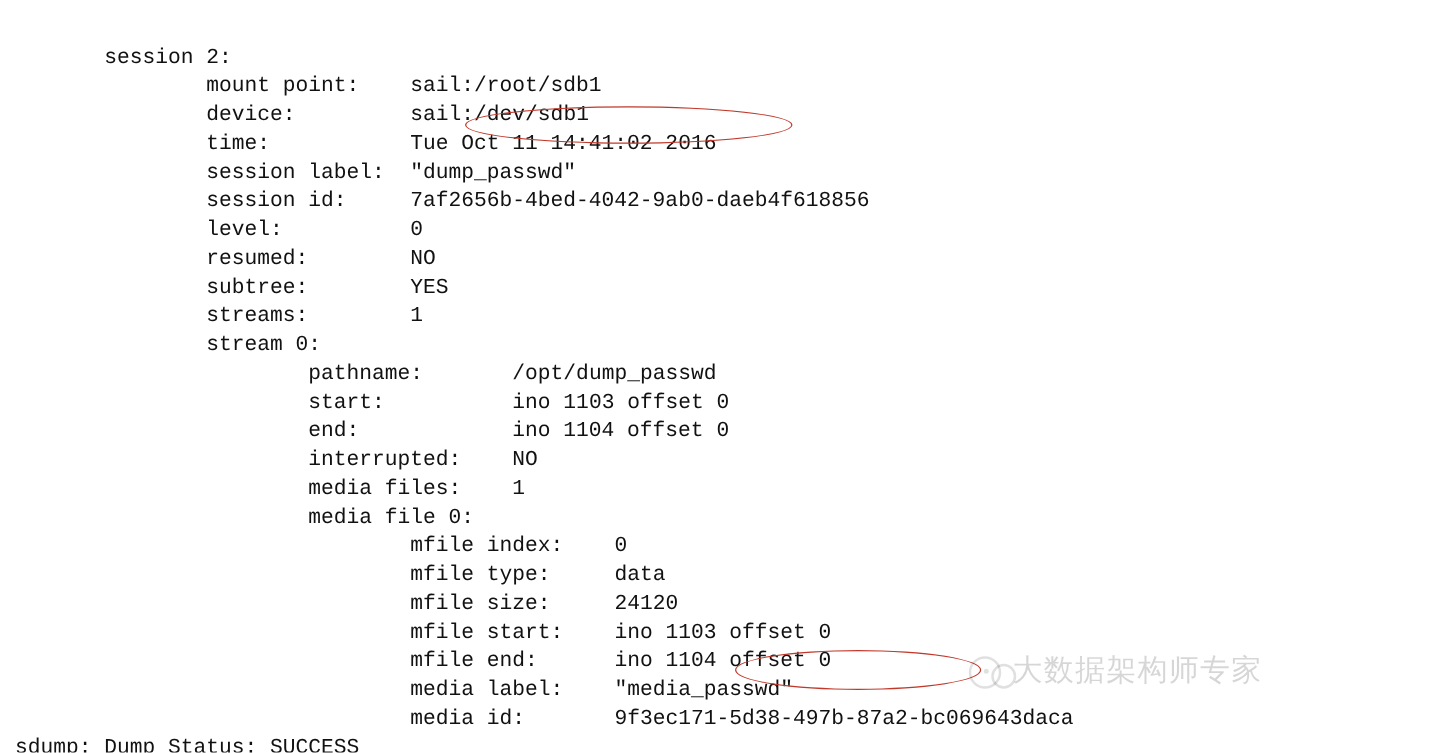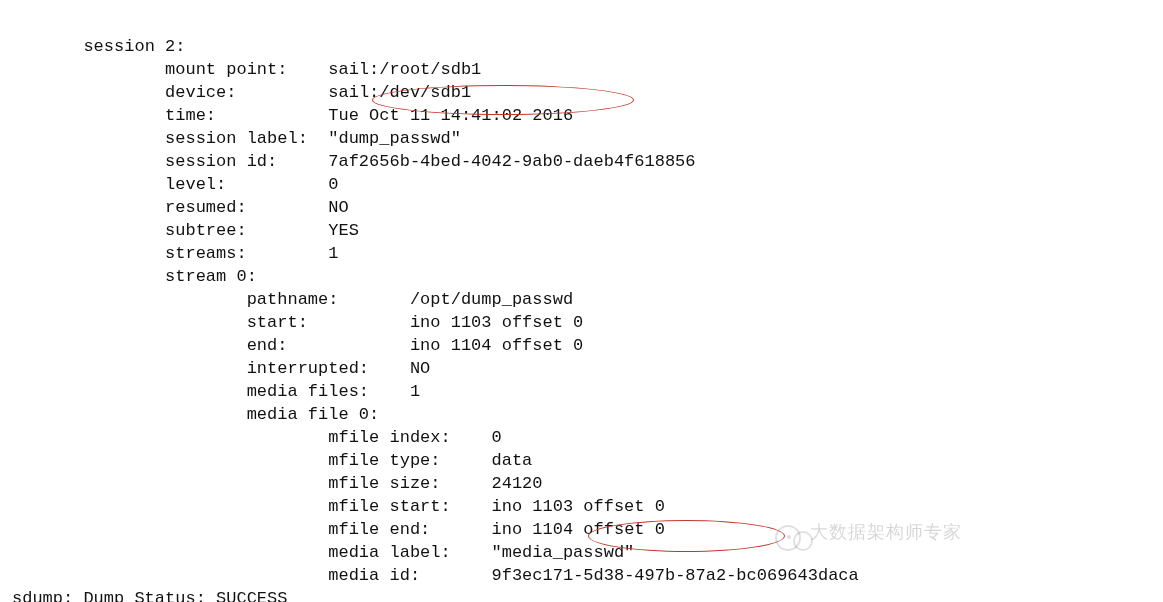--- a/index.html
+++ b/index.html
@@ -27,21 +27,21 @@
     pointer-events: none;
   }
   .e1 { left: 372px; top: 85px; width: 260px; height: 28px; }
   .e2 { left: 588px; top: 520px; width: 195px; height: 30px; }
   
   .watermark {
     position: absolute;
     left: 810px;
     top: 520px;
     font-family: "Microsoft YaHei", "PingFang SC", sans-serif;
-    font-size: 18px;
+    font-size: 24px;
     color: rgba(0,0,0,0.16);
     font-weight: 500;
     letter-spacing: 1px;
     white-space: nowrap;
     pointer-events: none;
   }
   .wm-dots {
     position: absolute;
     left: 775px;
     top: 523px;

